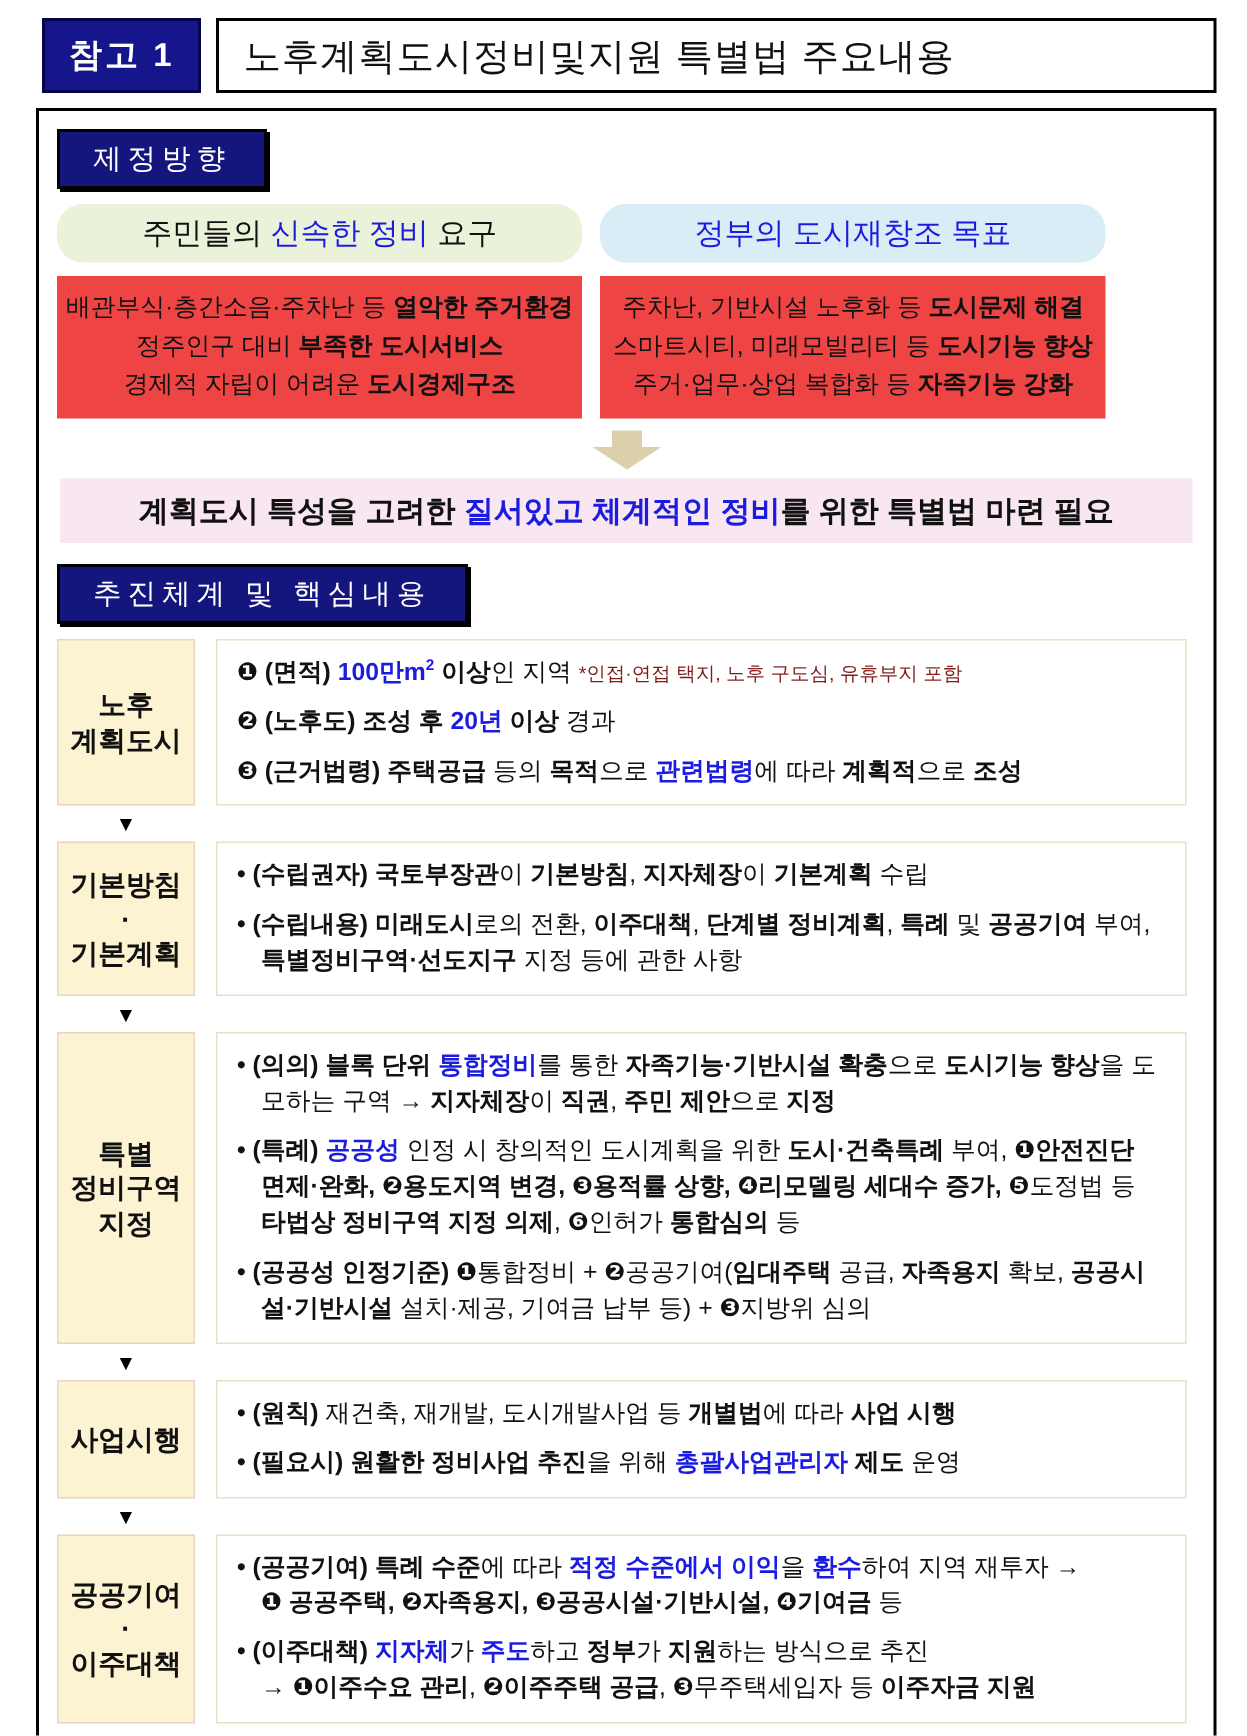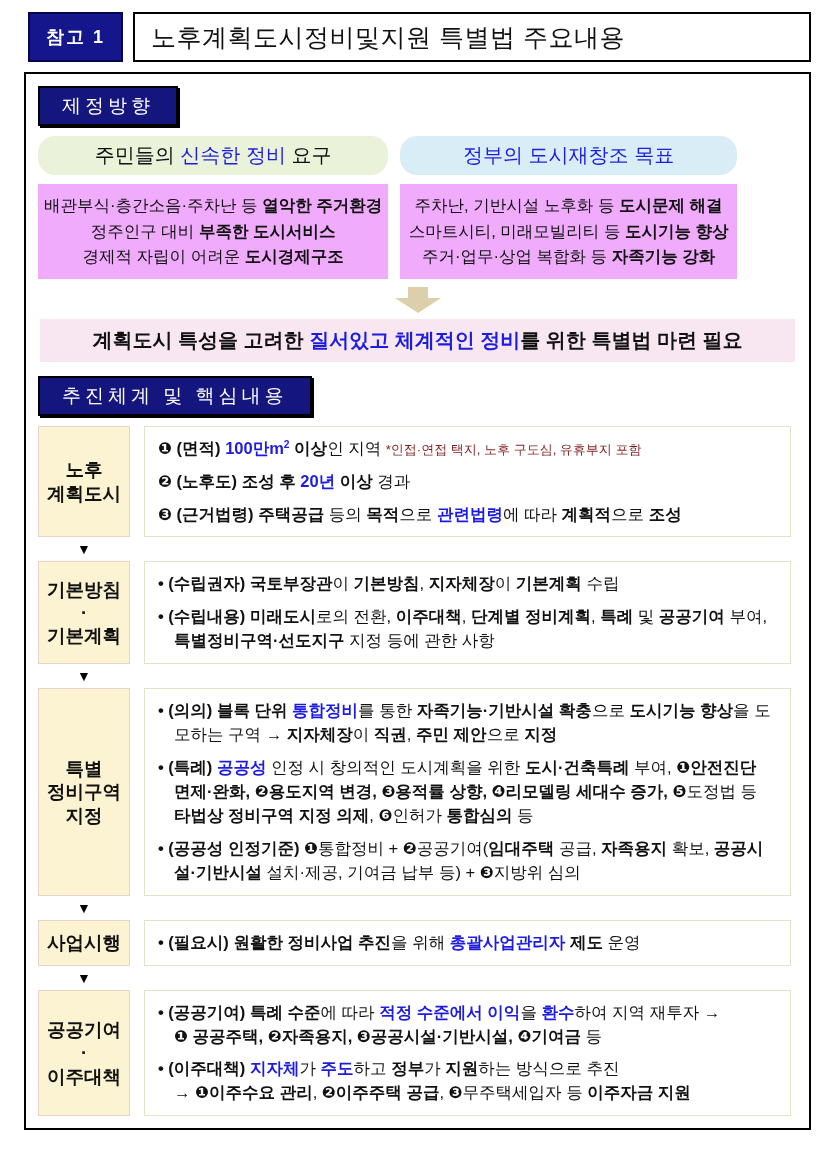--- a/index.html
+++ b/index.html
@@ -4,36 +4,36 @@
 <style>
   html,body{margin:0;padding:0;}
   body{
     width:831px;height:1157px;overflow:hidden;background:#fff;
     font-family:"Liberation Sans","DejaVu Sans",sans-serif;color:#111;
     box-sizing:border-box;
   }
   .title-row{display:flex;align-items:stretch;gap:10px;margin:12px 20px 0 28px;height:50px;}
   .ref-badge{
     background:#15158c;border:2px solid #06064a;color:#fff;font-weight:bold;
-    font-size:18px;display:flex;align-items:center;padding:0 16px;letter-spacing:2px;flex:0 0 auto;
+    font-size:22px;display:flex;align-items:center;padding:0 16px;letter-spacing:2px;flex:0 0 auto;
   }
   .title-box{
     flex:1;border:2px solid #000;display:flex;align-items:center;
     padding:0 16px;font-size:25px;letter-spacing:.5px;
   }
   .outer{margin:10px 20px 0 24px;border:2px solid #000;padding:10px 12px 12px;box-sizing:border-box;}
   .sec-badge{
     display:inline-block;background:#15157e;color:#fff;border:2px solid #000;
     box-shadow:2px 2px 0 #000;font-size:19px;padding:5px 22px;letter-spacing:4px;margin:2px 0 10px;
   }
   .cols{display:grid;grid-template-columns:1.04fr 1fr;gap:12px;margin-right:60px;}
   .col-header{text-align:center;font-size:20px;padding:6px 2px;border-radius:17px;}
   .col-header.green{background:#eaf2d9;}
   .col-header.blue{background:#d8edf5;}
-  .col-body{margin-top:9px;background:#f0abfc;text-align:center;font-size:16.5px;line-height:1.55;padding:9px 2px;}
+  .col-body{margin-top:9px;background:#ef4444;text-align:center;font-size:16.5px;line-height:1.55;padding:9px 2px;}
   .blue{color:#1c1ce0;}
   .b{font-weight:bold;}
   .small{font-size:13px;color:#7f1d1d;}
   .arrow{margin:8px auto 6px;width:46px;}
   .arrow-stem{width:20px;height:11px;background:#dccfab;margin:0 auto;}
   .arrow-head{width:0;height:0;border-left:23px solid transparent;border-right:23px solid transparent;border-top:15px solid #dccfab;}
   .pink{background:#f8e6f1;text-align:center;font-weight:bold;font-size:20px;padding:8px 16px;margin:2px 2px 12px;}
   .trow{display:flex;gap:14px;}
   .tlabel{
     flex:0 0 92px;background:#fcf3d2;border:1px solid #ecd3c8;
@@ -114,20 +114,21 @@
         <div class="tcontent">
           <div class="bullet"><span class="b">• (의의) 블록 단위 </span><span class="b blue">통합정비</span><span>를 통한 </span><span class="b">자족기능·기반시설 확충</span><span>으로 </span><span class="b">도시기능 향상</span><span>을 도모하는 구역 → </span><span class="b">지자체장</span><span>이 </span><span class="b">직권</span><span>, </span><span class="b">주민 제안</span><span>으로 </span><span class="b">지정</span></div>
           <div class="bullet"><span class="b">• (특례) </span><span class="b blue">공공성</span><span> 인정 시 창의적인 도시계획을 위한 </span><span class="b">도시·건축특례</span><span> 부여, </span><span class="b">❶안전진단 면제·완화, ❷용도지역 변경, ❸용적률 상향, ❹리모델링 세대수 증가, ❺</span><span>도정법 등 </span><span class="b">타법상 정비구역 지정 의제</span><span>, </span><span class="b">❻</span><span>인허가 </span><span class="b">통합심의</span><span> 등</span></div>
           <div class="bullet"><span class="b">• (공공성 인정기준) </span><span class="b">❶</span><span>통합정비 + </span><span class="b">❷</span><span>공공기여(</span><span class="b">임대주택</span><span> 공급, </span><span class="b">자족용지</span><span> 확보, </span><span class="b">공공시설·기반시설</span><span> 설치·제공, 기여금 납부 등) + </span><span class="b">❸</span><span>지방위 심의</span></div>
         </div>
       </div>
       <div class="sep">▼</div>
       <div class="trow">
         <div class="tlabel">사업시행</div>
         <div class="tcontent">
+          <div class="bullet"><span class="b">• (원칙)</span><span> 재건축, 재개발, 도시개발사업 등 </span><span class="b">개별법</span><span>에 따라 </span><span class="b">사업 시행</span></div>
           <div class="bullet"><span class="b">• (필요시) 원활한 정비사업 추진</span><span>을 위해 </span><span class="b blue">총괄사업관리자</span><span> </span><span class="b">제도</span><span> 운영</span></div>
         </div>
       </div>
       <div class="sep">▼</div>
       <div class="trow">
         <div class="tlabel">공공기여
 ·
 이주대책</div>
         <div class="tcontent">
           <div class="bullet"><span class="b">• (공공기여) 특례 수준</span><span>에 따라 </span><span class="b blue">적정 수준에서 이익</span><span>을 </span><span class="b blue">환수</span><span>하여 지역 재투자 →</span><br><span class="b">❶ 공공주택, ❷자족용지, ❸공공시설·기반시설, ❹기여금</span><span> 등</span></div>

